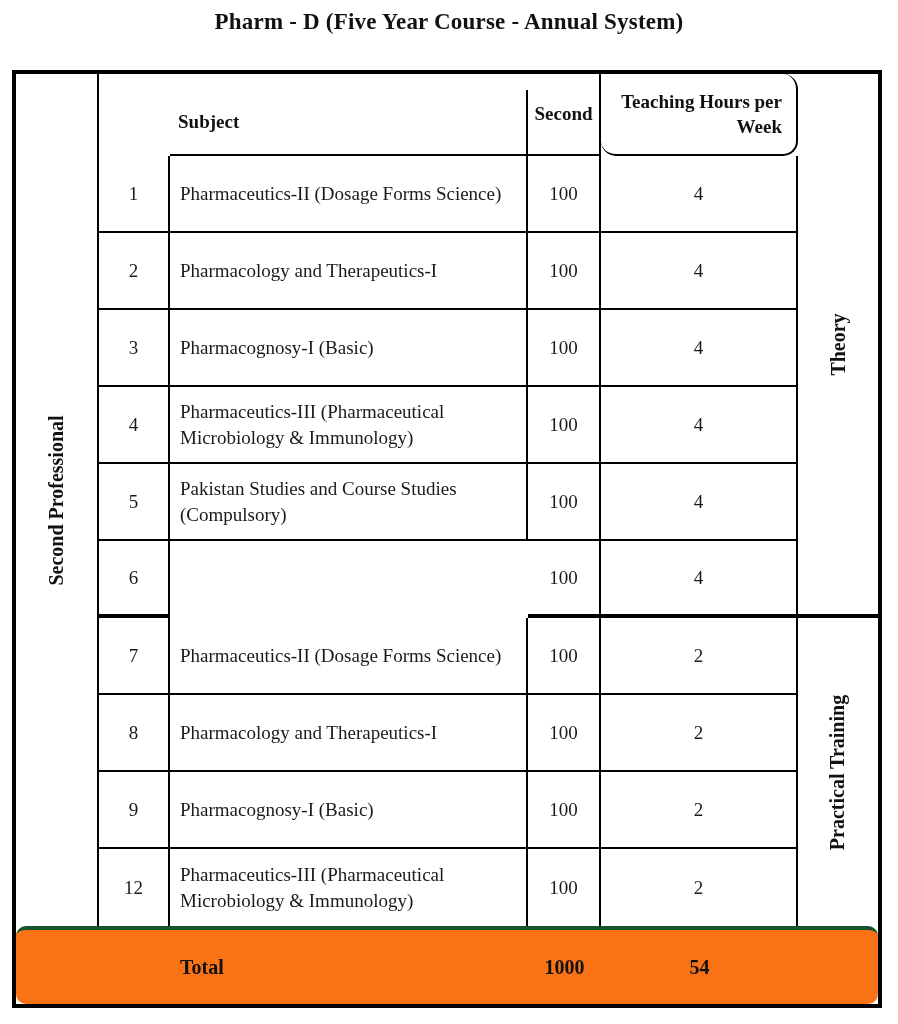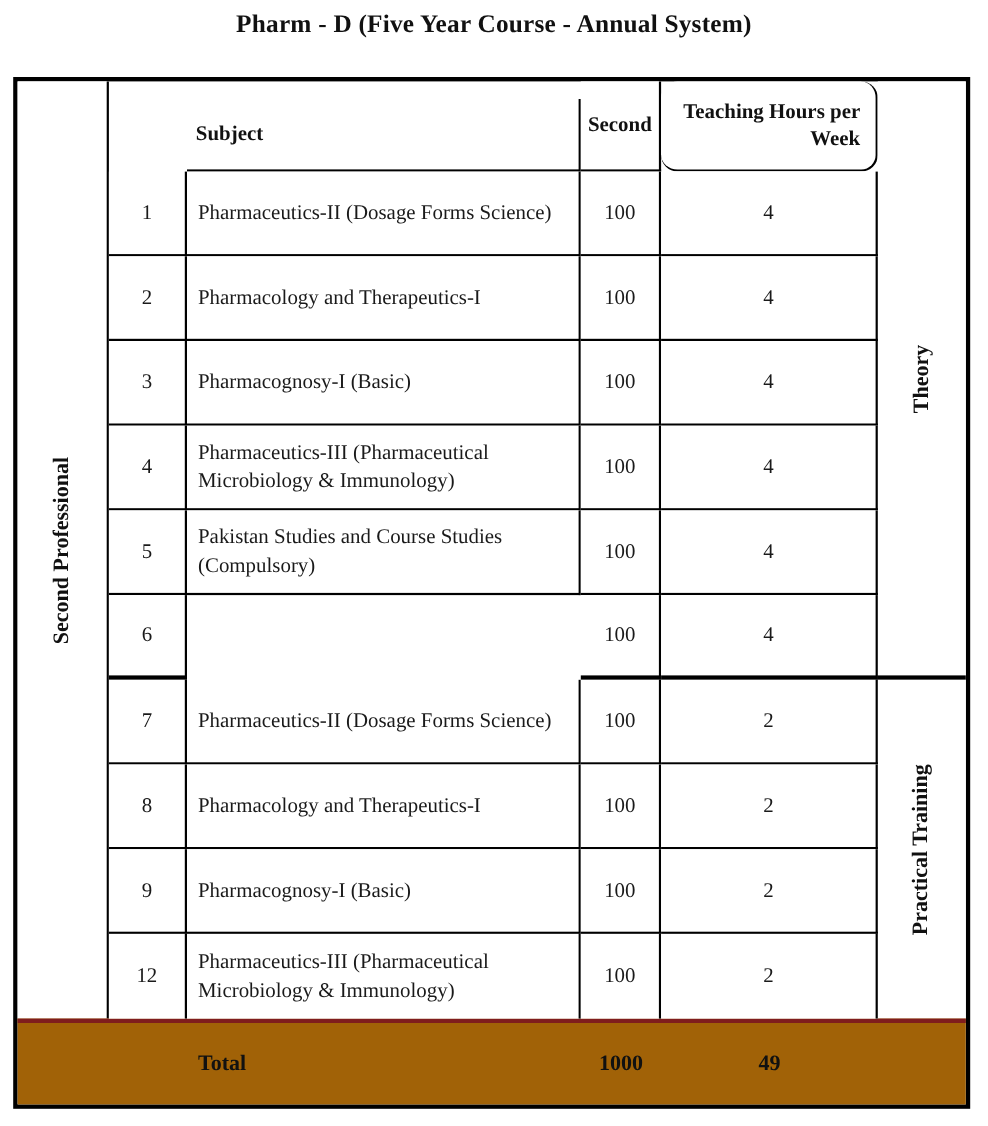--- a/index.html
+++ b/index.html
@@ -91,25 +91,26 @@
   .vtext {
     transform: rotate(-90deg);
     white-space: nowrap;
     font-weight: bold;
     font-size: 20px;
     color: #111111;
   }
   .total-row {
     grid-column: 1 / span 6;
     grid-row: 12;
-    border-top: 4px solid #7f1d1d;
+    border-top: 4px solid #14532d;
     display: grid;
     grid-template-columns: 154px 358px 73px 197px 80px;
     align-items: center;
-    background: #a16207;
+    background: #f97316;
+    border-radius: 10px;
   }
   .total-label {
     grid-column: 2;
     font-weight: bold;
     font-size: 20px;
     padding-left: 10px;
     color: #111111;
   }
   .total-marks {
     grid-column: 3;
@@ -146,21 +147,21 @@
     <div class="vcell theory-label">
       <span class="vtext">Theory</span>
     </div>
     <div class="vcell practical-label">
       <span class="vtext">Practical Training</span>
     </div>
 
     <div class="total-row">
       <div class="total-label">Total</div>
       <div class="total-marks">1000</div>
-      <div class="total-hours">49</div>
+      <div class="total-hours">54</div>
     </div>
 
   <div class="cell paper" style="grid-area: 2 / 2;">1</div>
       <div class="cell subject" style="grid-area: 2 / 3;">Pharmaceutics-II (Dosage Forms Science)</div>
       <div class="cell marks" style="grid-area: 2 / 4;">100</div>
       <div class="cell hours" style="grid-area: 2 / 5;">4</div>
       <div class="cell paper" style="grid-area: 3 / 2;">2</div>
       <div class="cell subject" style="grid-area: 3 / 3;">Pharmacology and Therapeutics-I</div>
       <div class="cell marks" style="grid-area: 3 / 4;">100</div>
       <div class="cell hours" style="grid-area: 3 / 5;">4</div>

